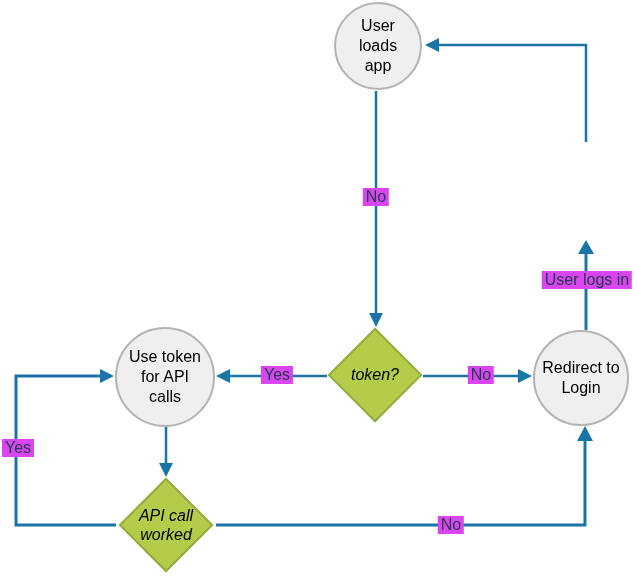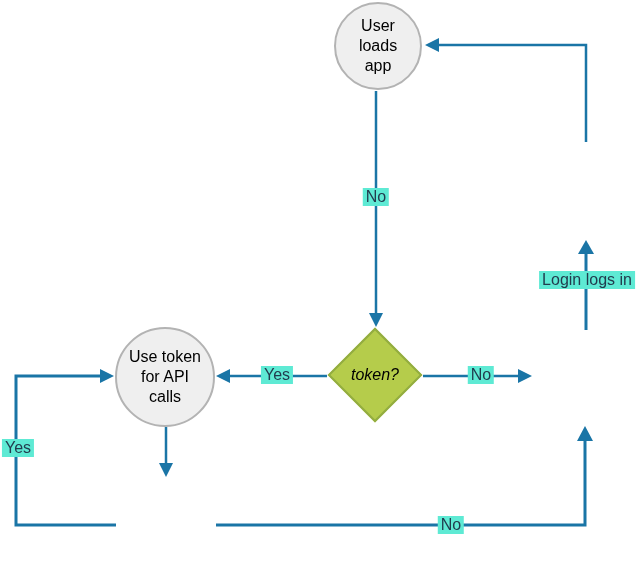--- a/index.html
+++ b/index.html
@@ -75,21 +75,21 @@
     justify-content: center;
     text-align: center;
     font-size: 16px;
     line-height: 1.2;
     color: var(--node-text-color, #000000);
     white-space: pre-line;
   }
   .edge-label {
     position: absolute;
     transform: translate(-50%, -50%);
-    background: #5eead4;
+    background: #d946ef;
     padding: 0 3px;
     font-size: 16px;
     color: var(--edge-label-color, #223c4e);
     white-space: nowrap;
   }
 </style>
 </head>
 <body>
 
 <div class="canvas">
@@ -123,32 +123,39 @@
 
   <div class="node circle" style="left:334px; top:2px; width:88px; height:88px;">User
 loads
 app</div>
 
 
   <div class="node circle" style="left:115px; top:327px; width:100px; height:100px;">Use token
 for API
 calls</div>
 
+  <div class="node circle" style="left:533px; top:330px; width:96px; height:96px;">Redirect to
+Login</div>
 
   <div class="diamond-wrap" style="left:327px; top:327px; width:96px; height:96px;">
     <div class="diamond-shape"></div>
     <div class="diamond-label">token?</div>
   </div>
 
+  <div class="diamond-wrap" style="left:118px; top:477px; width:96px; height:96px;">
+    <div class="diamond-shape"></div>
+    <div class="diamond-label">API call
+worked</div>
+  </div>
 
   <span class="edge-label" style="left:376px; top:197px;">No</span>
 
   <span class="edge-label" style="left:277px; top:375px;">Yes</span>
 
   <span class="edge-label" style="left:481px; top:375px;">No</span>
 
   <span class="edge-label" style="left:18px; top:448px;">Yes</span>
 
   <span class="edge-label" style="left:451px; top:525px;">No</span>
 
-  <span class="edge-label" style="left:587px; top:280px;">Login logs in</span>
+  <span class="edge-label" style="left:587px; top:280px;">User logs in</span>
 
 </div>
 
 </body></html>

